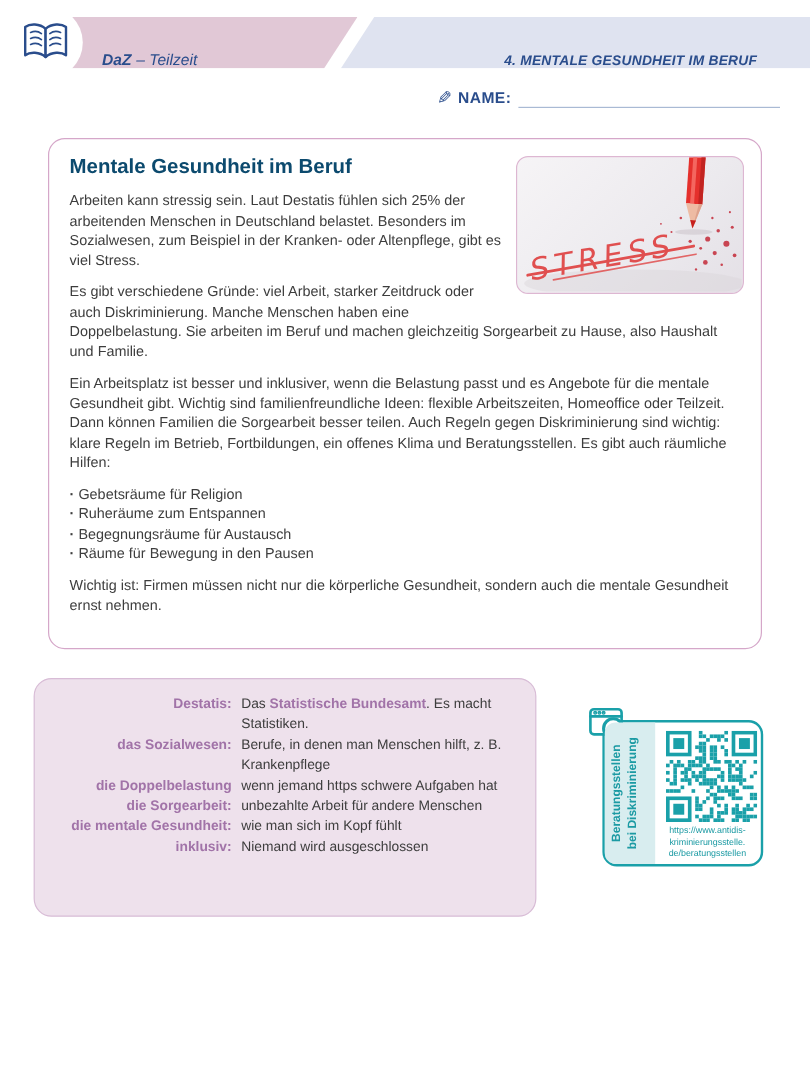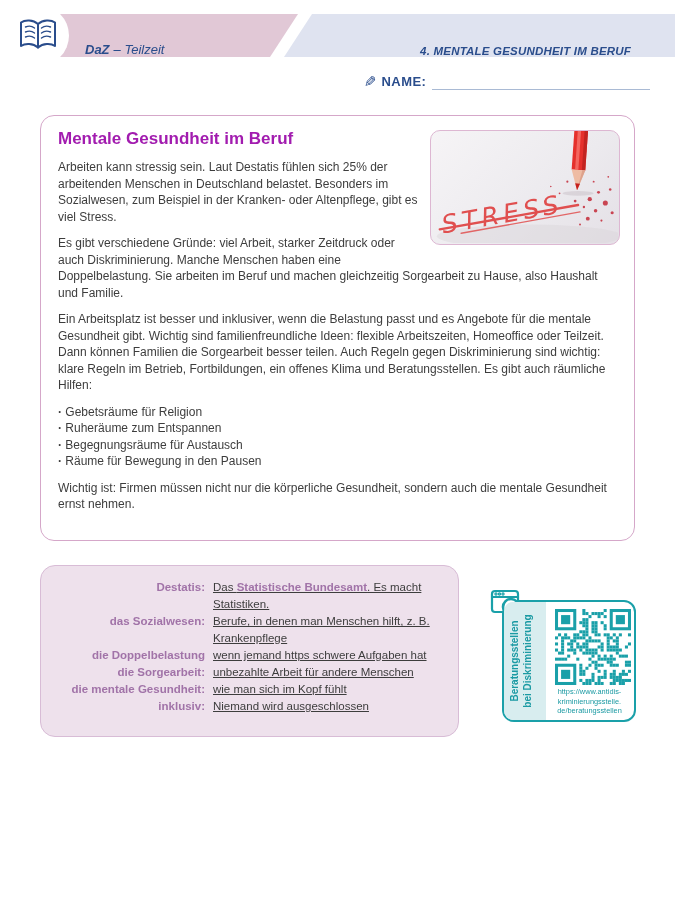--- a/index.html
+++ b/index.html
@@ -44,42 +44,42 @@
     letter-spacing:.4px; margin:0 6px 1px 5px;
   }
   .name-line { width:218px; border-bottom:1.5px solid #a9bad4; height:12px; }
 
   
   .article-box {
     position:absolute; left:40px; top:115px; width:595px; height:426px;
     border:1.5px solid #d5a7c9; border-radius:14px; background:#fff;
     padding:13px 14px 0 17px;
   }
-  .article-title { color:#a21caf; font-size:17px; font-weight:bold; margin-bottom:10px; }
+  .article-title { color:#0c4a6e; font-size:17px; font-weight:bold; margin-bottom:10px; }
   .stress-photo {
     float:right; width:190px; height:115px; margin:1px 0 8px 12px;
     border:1.5px solid #ddb7d2; border-radius:10px; overflow:hidden;
     background:linear-gradient(135deg,#f6f4f6 0%, #eceaee 60%, #e4e0e6 100%);
   }
   .article-box p { font-size:12px; line-height:16.5px; color:#3d3d3d; margin-bottom:10px; }
   .bullet-list { margin-bottom:10px; }
   .bullet-item { font-size:12px; line-height:16.5px; color:#3d3d3d; }
   .bullet-item::before { content:"·\00a0"; font-weight:bold; }
 
   
   .glossary-box {
-    position:absolute; left:40px; top:565px; width:419px; height:172px;
+    position:absolute; left:28px; top:565px; width:419px; height:199px;
     background:#eee1ec; border:1px solid #d8bcd6; border-radius:15px;
     padding:13px 10px 10px 8px;
   }
   .glossary-row { display:grid; grid-template-columns:156px 1fr; column-gap:8px; }
   .glossary-term {
     color:#a173a8; font-weight:bold; font-size:11.5px; line-height:17px; text-align:right;
   }
-  .glossary-def { color:#3d3d3d; font-size:11.5px; line-height:17px;text-decoration:underline; }
+  .glossary-def { color:#3d3d3d; font-size:11.5px; line-height:17px; }
   .glossary-def .hl { color:#a173a8; font-weight:bold; }
 
   
   .qr-box {
     position:absolute; left:502px; top:600px; width:134px; height:122px;
     border:2px solid #1aa0a9; border-radius:12px; background:#fff;
   }
   .qr-strip {
     position:absolute; left:0; top:0; bottom:0; width:42px;
     background:#d8edef; border-radius:9px 0 0 9px;

